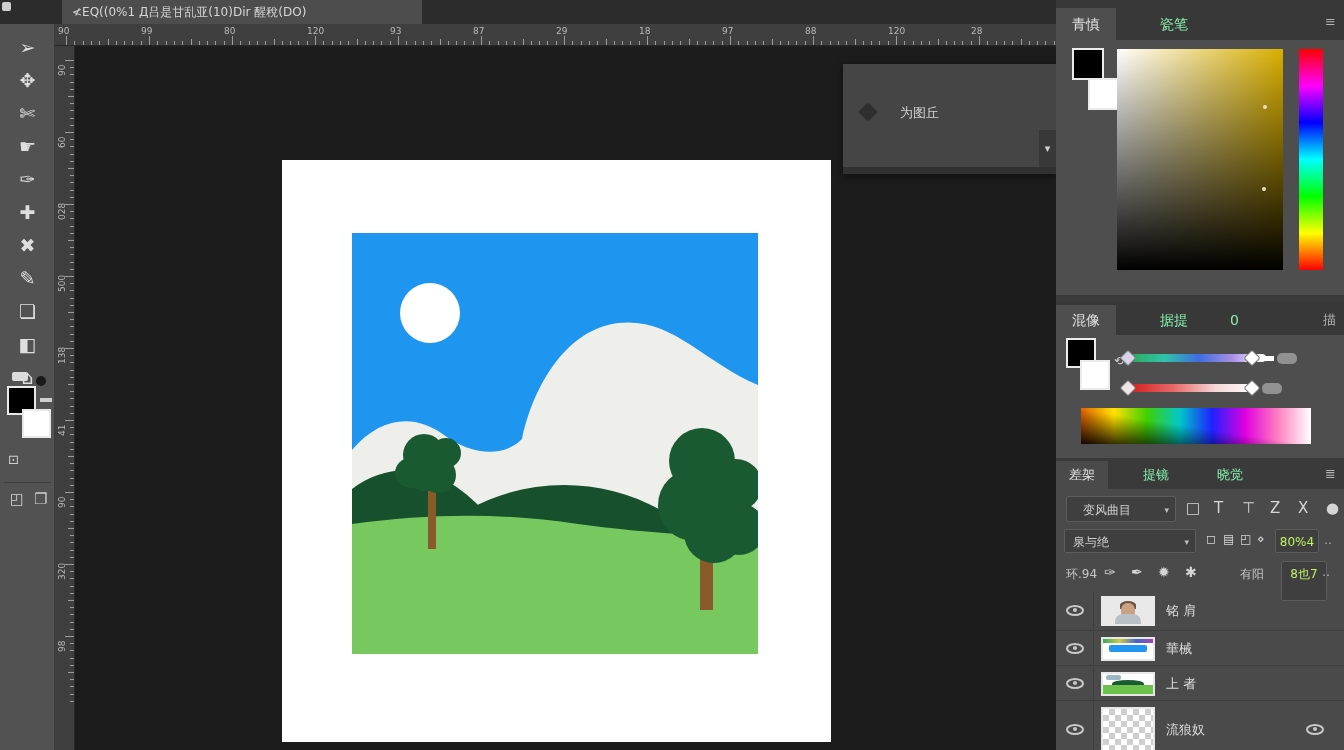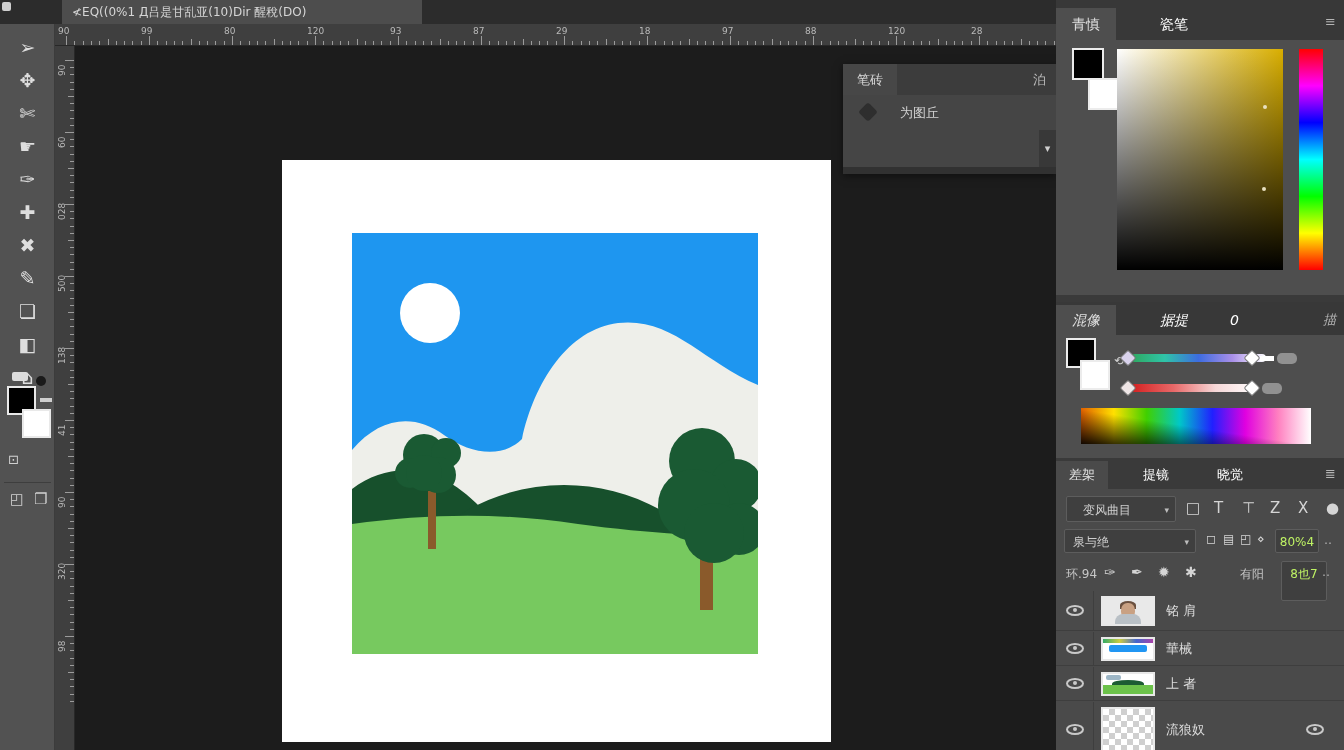--- a/index.html
+++ b/index.html
@@ -58,21 +58,21 @@
     transform:rotate(45deg); border-radius:3px; }
   .fp-label { position:absolute; left:57px; color:#d2d2d2; font-size:13px; }
   .fp-thumb { position:absolute; left:9px; top:5px; width:34px; height:27px; background:#fff;
     border:2px solid #e8e8e8; overflow:hidden; }
   .fp-bottom { position:absolute; left:0; top:103px; width:213px; height:7px; background:#313131; }
 
   
   .right-panel { position:absolute; left:1056px; top:0; width:288px; height:750px; background:#4e4e4e; }
   .sec-header { position:relative; width:288px; height:40px; background:#383838; }
   .sec-tab { position:absolute; top:8px; height:32px; padding:0 16px; font-size:14px; line-height:32px;
-    color:#ffffff; cursor:pointer; }
+    color:#86efac; cursor:pointer; }
   .sec-tab.active { background:#4e4e4e; color:#e2e2e2; }
   .sec-menu { position:absolute; right:8px; top:14px; color:#b5b5b5; font-size:13px; cursor:pointer; }
 
   .cp-fg { position:absolute; left:16px; top:48px; width:32px; height:32px; background:#000; border:2px solid #ececec; }
   .cp-bg { position:absolute; left:32px; top:78px; width:32px; height:32px; background:#fff; border:2px solid #ececec; }
   .sb-square { position:absolute; left:61px; top:49px; width:166px; height:221px; cursor:crosshair; }
   .hue-bar { position:absolute; left:243px; top:49px; width:24px; height:221px; cursor:pointer; }
   .cursor-dot { position:absolute; width:4px; height:4px; background:#e8e0c0; border-radius:50%; }
 
   .sec2 { position:absolute; left:0; top:295px; width:288px; height:163px; background:#4e4e4e;
@@ -431,24 +431,20 @@
           <circle cx="384" cy="252" r="26" fill="#1a5a33"></circle>
           <circle cx="342" cy="272" r="36" fill="#1a5a33"></circle>
           <circle cx="387" cy="296" r="26" fill="#1a5a33"></circle>
           <circle cx="362" cy="300" r="30" fill="#1a5a33"></circle>
         </g>
       </svg>
     </div>
   </div>
 
   <div class="float-panel">
-    <div class="fp-header">
-      <div class="fp-tab">笔砖</div>
-      <div class="fp-menu">泊</div>
-    </div>
     <div class="fp-row1">
       <div class="fp-drop-icon"></div>
       <div class="fp-label" style="top:9px;">为图丘</div>
     </div>
     <div class="fp-row2-arrowcell">▾</div>
     <div class="fp-bottom"></div>
   </div>
 
   <div class="right-panel">
 
@@ -459,21 +455,21 @@
     </div>
     <div class="cp-fg"></div>
     <div class="cp-bg"></div>
     <div class="sb-square" id="sbSquare" style="background: linear-gradient(rgba(0, 0, 0, 0), rgb(0, 0, 0)), linear-gradient(to right, rgb(255, 255, 255), rgb(216, 174, 0));">
       <div class="cursor-dot" style="left:146px; top:56px;"></div>
       <div class="cursor-dot" style="left:145px; top:138px;"></div>
     </div>
     <div class="hue-bar" id="hueBar" style="background: linear-gradient(rgb(255, 0, 0), rgb(255, 0, 255), rgb(0, 0, 255), rgb(0, 255, 255), rgb(0, 255, 0), rgb(255, 255, 0), rgb(255, 0, 0));"></div>
 
     <div class="sec2">
-      <div class="sec-header" style="height:33px; background:#383838;font-style:italic;">
+      <div class="sec-header" style="height:33px; background:#383838;">
         <div class="sec-tab active" style="left:0; top:3px; height:30px; line-height:30px;">混像</div>
         <div class="sec-tab" style="left:88px; top:3px; height:30px; line-height:30px;">据提</div>
         <div class="sec-tab" style="left:168px; top:3px; height:30px; line-height:30px; padding:0 6px;">0</div>
         <div class="sec-menu" style="top:9px;">描</div>
       </div>
       <div class="mini-fg"></div>
       <div class="mini-bg"></div>
       <div class="mini-cycle">⟲</div>
       <div class="slider" id="slider1" style="left: 75px; top: 52px; width: 135px; background: linear-gradient(to right, rgb(47, 168, 96), rgb(47, 196, 168), rgb(61, 108, 224), rgb(169, 143, 232), rgb(255, 255, 255));"></div>
       <div class="diamond" style="left:66px; top:50px; background:#d9d2ec;"></div>

